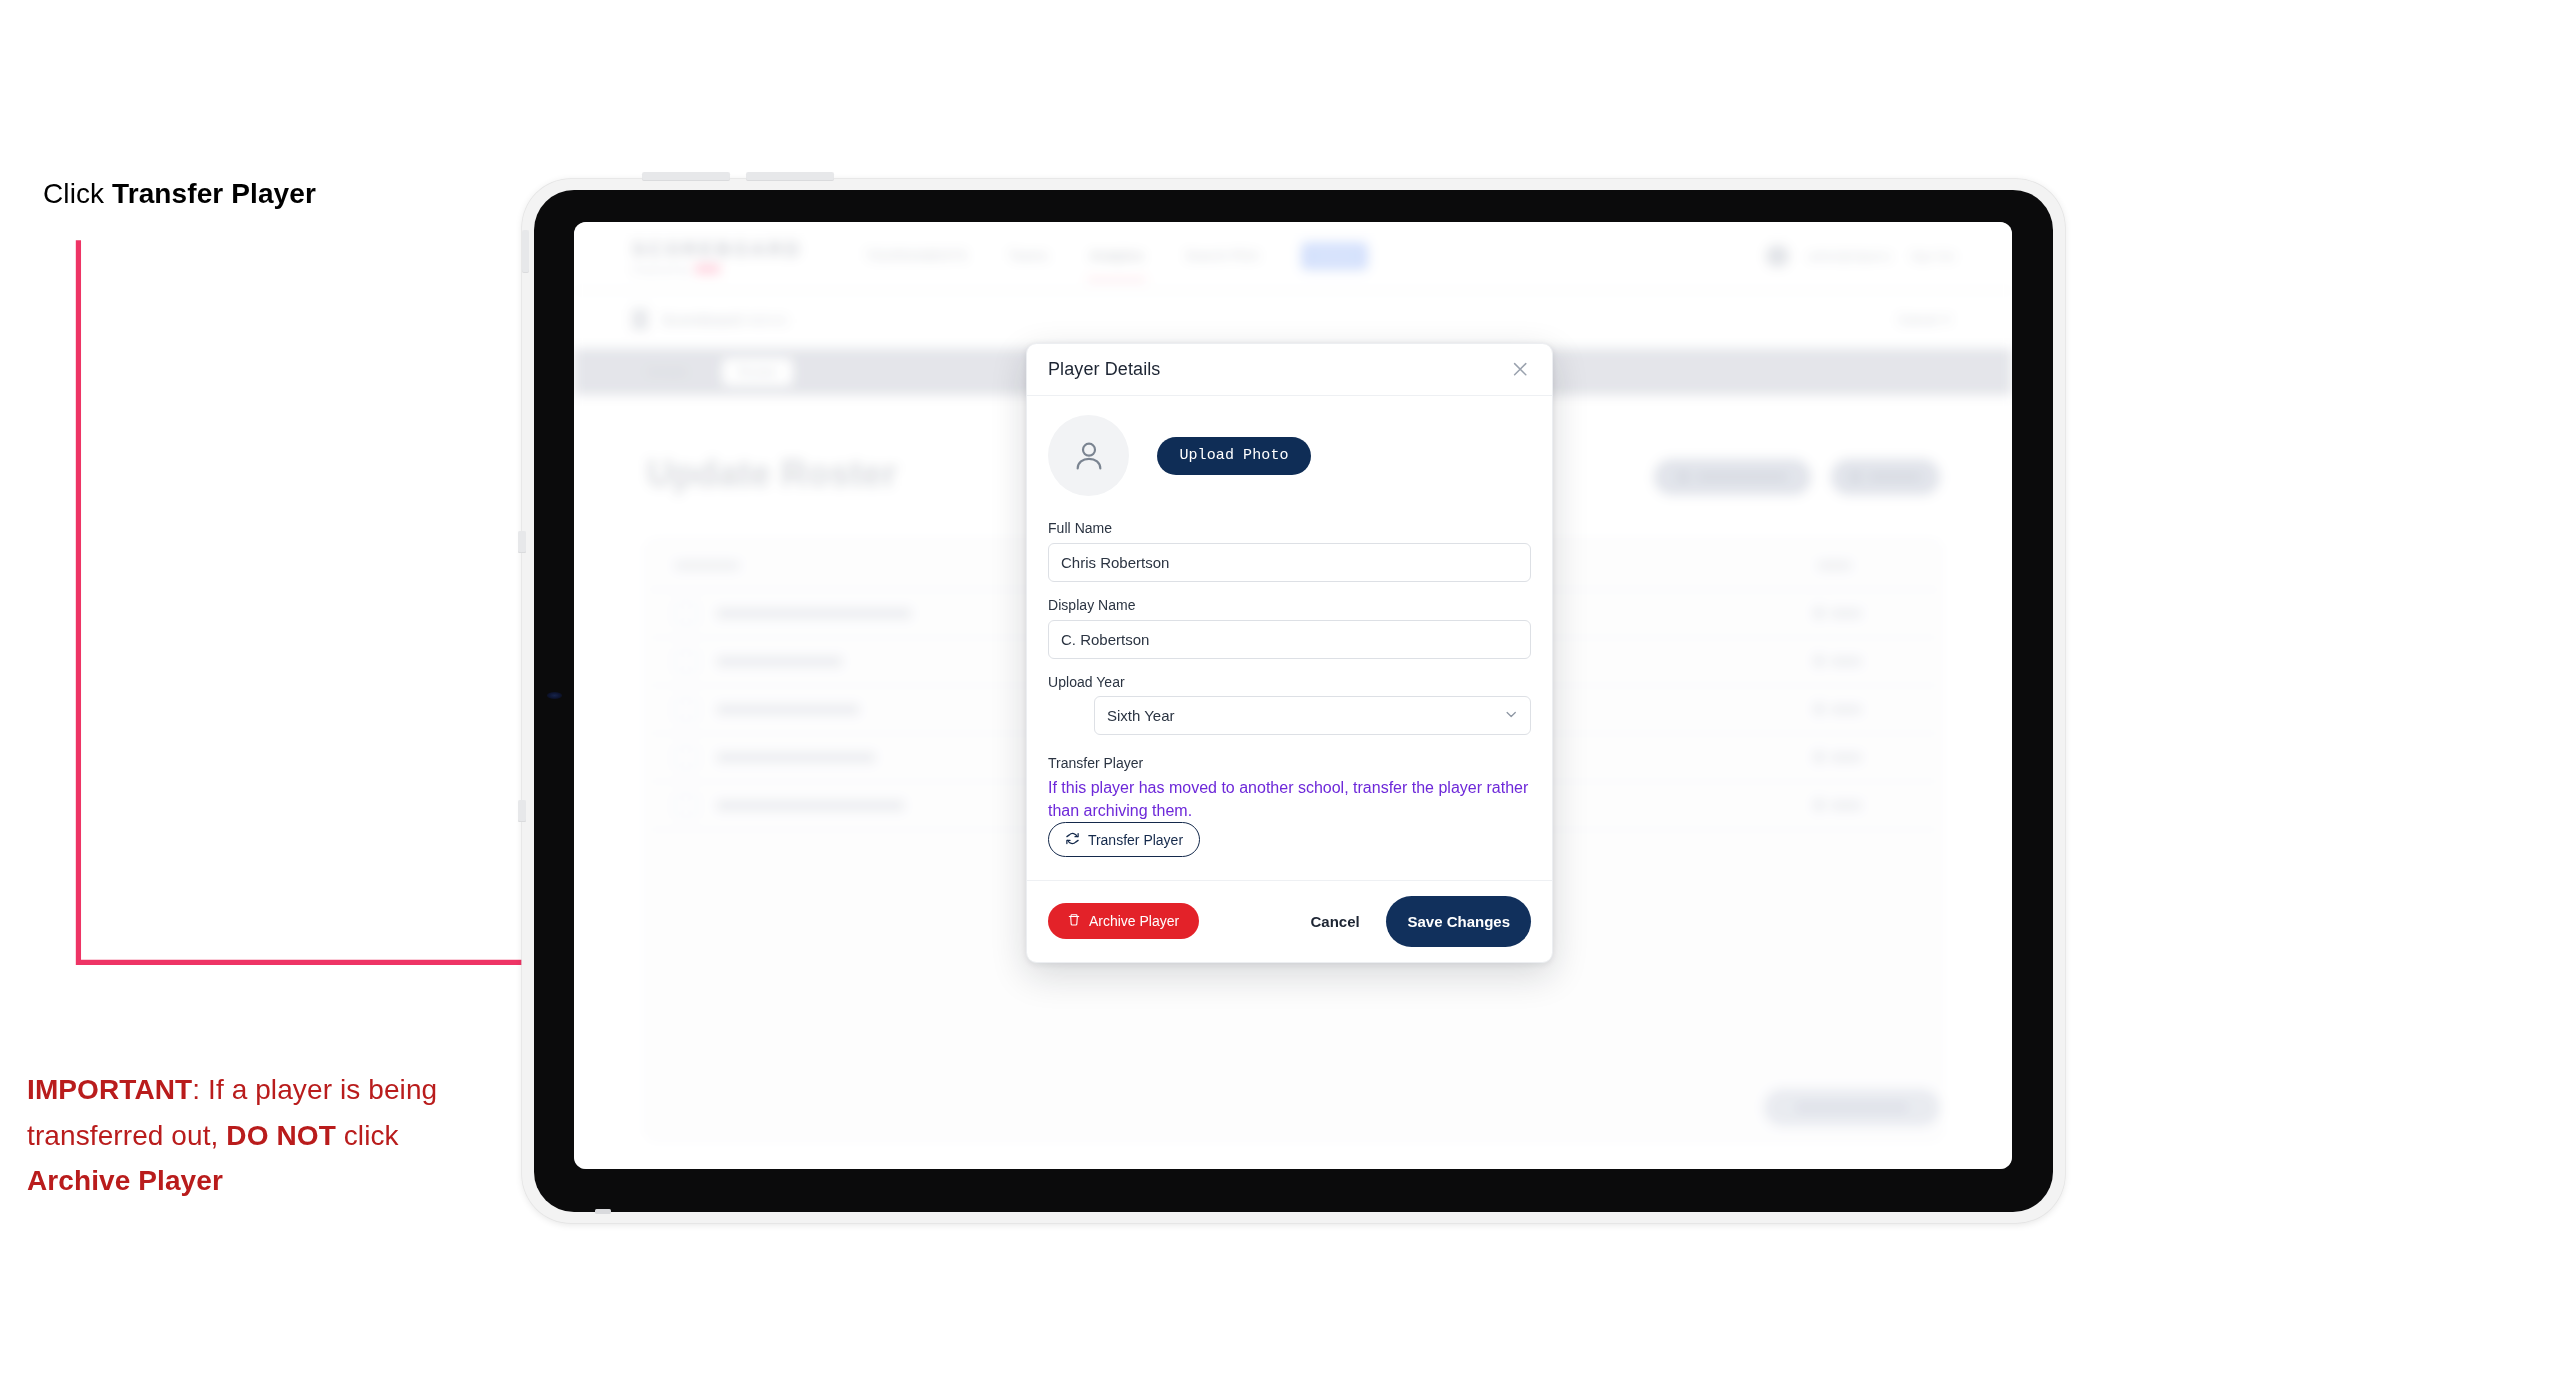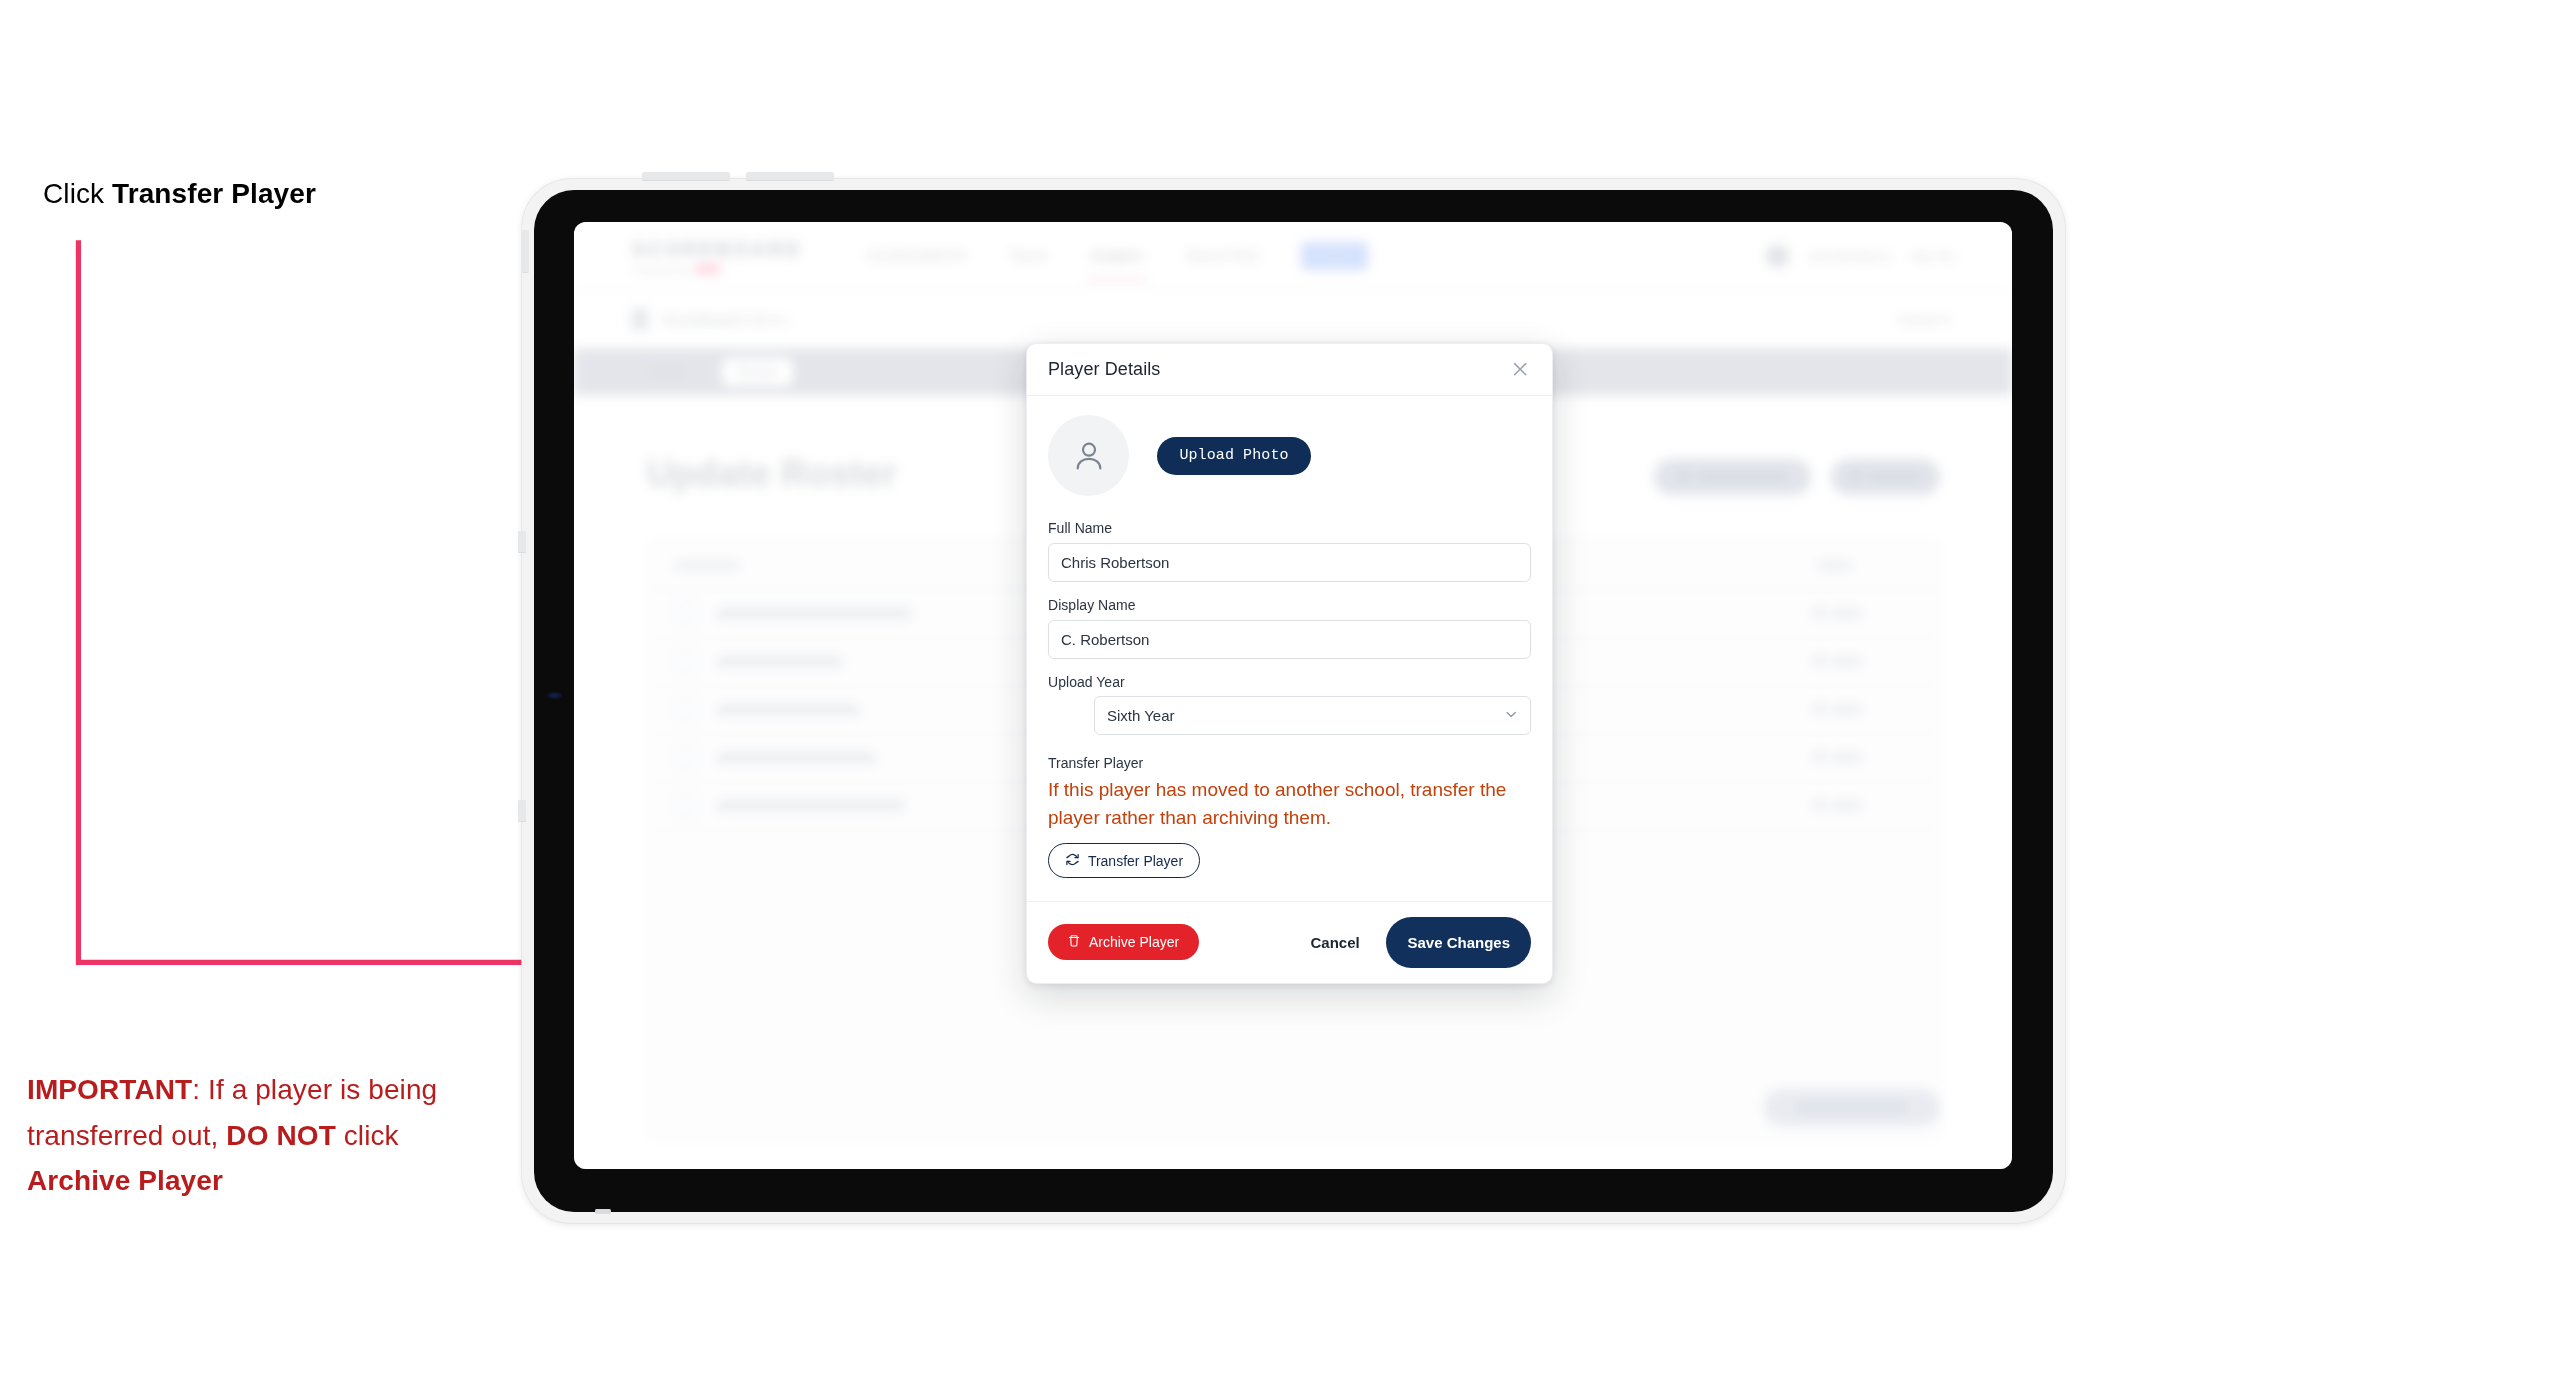--- a/index.html
+++ b/index.html
@@ -197,21 +197,21 @@
     font-family: "Liberation Sans", sans-serif; outline:none;
   }
   .select-wrap { position: relative; padding-left: 46px; }
   .select-wrap .chev {
     position:absolute; right: 12px; top: 50%; transform: translateY(-50%);
     color:#8c95a2; pointer-events:none;
   }
 
   .transfer-block { margin-top: 19.4px; padding-bottom: 22.4px; }
   .transfer-title { font-size: 14px; color:#2b3442; margin-bottom: 5.2px; }
-  .transfer-desc { font-size: 19px; color:#c2410c; line-height: 1.45; max-width: 492px; margin-bottom: 12px; }
+  .transfer-desc { font-size: 16px; color:#6d28d9; line-height: 1.45; max-width: 492px; }
   .btn-transfer {
     display:inline-flex; align-items:center; gap: 7.5px;
     background:#fff; color:#14294b; border: 1.5px solid #14294b;
     border-radius: 745px; font-size: 14px; padding: 7.5px 16.4px;
     font-family:"Liberation Sans", sans-serif; cursor:pointer;
   }
 
   .modal-foot {
     border-top: 0.7px solid #eef0f3;
     display:flex; align-items:center; padding: 15px 21px;

